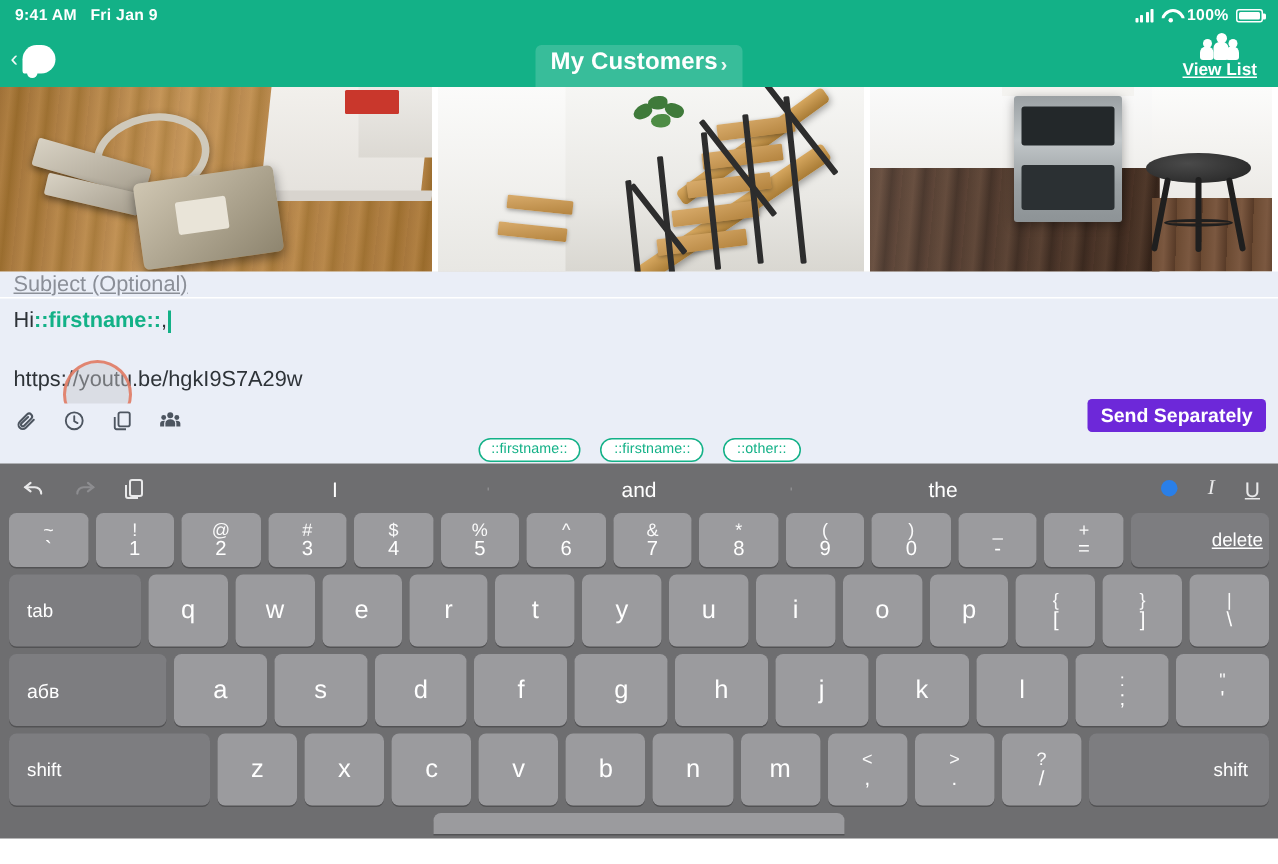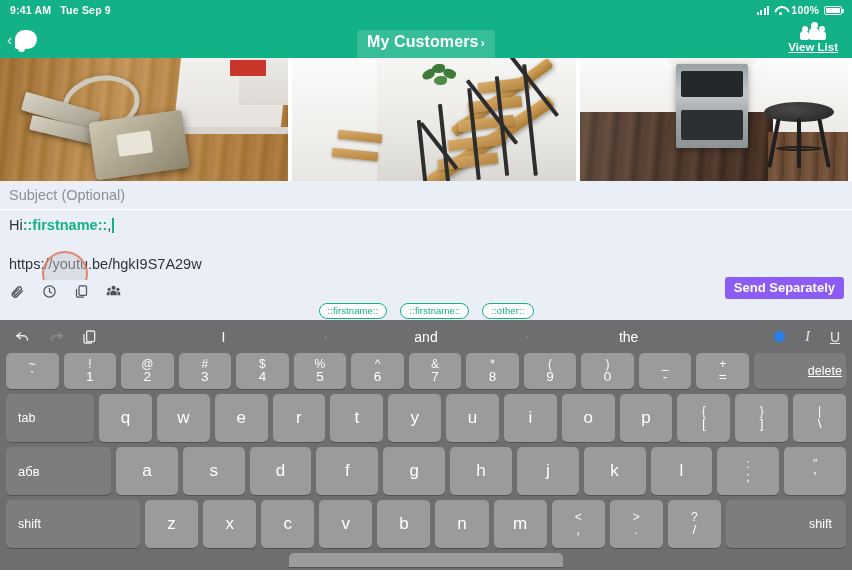--- a/index.html
+++ b/index.html
@@ -184,42 +184,42 @@
   }
   .p3 .stool .leg { position:absolute; width:4px; background:#1f1f1f; top:16px; height:50px; border-radius:2px; }
   .p3 .stool .l1 { left:8px; transform:rotate(11deg); }
   .p3 .stool .l2 { left:33px; }
   .p3 .stool .l3 { right:8px; transform:rotate(-11deg); }
   .p3 .stool .ring2 { position:absolute; left:12px; top:44px; width:46px; height:5px; border:2px solid #1f1f1f; border-radius:50%; }
 
   
   .compose { background:#eaeef7; }
   .subject {
-    height:29px; display:flex; align-items:center; padding-left:9px;
-    font-size:14.5px; color:#8b8f98; border-bottom:1.5px solid #fff;
+    height:18px; display:flex; align-items:center; padding-left:9px;
+    font-size:14.5px; color:#8b8f98; border-bottom:1.5px solid #fff;text-decoration:underline;
   }
   .bodybox { position:relative; padding:7px 9px 6px; min-height:70px; }
   .bodyline1 { font-size:14.5px; color:#2e3338; display:flex; align-items:center; }
   .mergefield { color:#13b187; font-weight:bold; }
   .caret { display:inline-block; width:1.5px; height:15px; background:#13b187; margin-left:1px; }
   .bodyline2 { font-size:14.5px; color:#2e3338; margin-top:23px; }
   .tap-circle {
     position:absolute; left:42px; top:41px; width:46px; height:46px;
     border-radius:50%; background:rgba(200,200,205,.45);
     border:2px solid rgba(226,118,92,.85); pointer-events:none;
   }
   .toolrow {
     height:22px; display:flex; align-items:center; gap:17px;
     padding:0 10px; position:relative; background:#eaeef7;
   }
   .ticon { width:15px; height:15px; position:relative; color:#4d5560; }
   .ticon svg { display:block; width:15px; height:15px; }
   .send-btn {
     position:absolute; right:8px; top:-3px;
-    background:#8b5cf6; color:#fff; font-size:13px; font-weight:bold;
+    background:#6d28d9; color:#fff; font-size:13px; font-weight:bold;
     padding:3px 9px 4px; border-radius:3px; cursor:pointer; white-space:nowrap;
   }
 
   
   .chiprow {
     height:18px; background:#eaeef7; display:flex; align-items:center;
     justify-content:center; gap:13px;
   }
   .chip {
     border:1px solid #13b187; color:#13b187; background:#fff;
@@ -275,21 +275,21 @@
   .spacer-r { flex:0 0 278px; }
 </style>
 </head>
 <body>
 
 <div id="app">
 
   <div class="statusbar">
     <div class="sb-left">
       <span>9:41 AM</span>
-      <span>Tue Sep 9</span>
+      <span>Fri Jan 9</span>
     </div>
     <div class="sb-right">
       <span class="sig">
           <i></i>
           <i></i>
           <i></i>
           <i></i>
         </span>
       <span class="wifi"></span>
       <span>100%</span>

